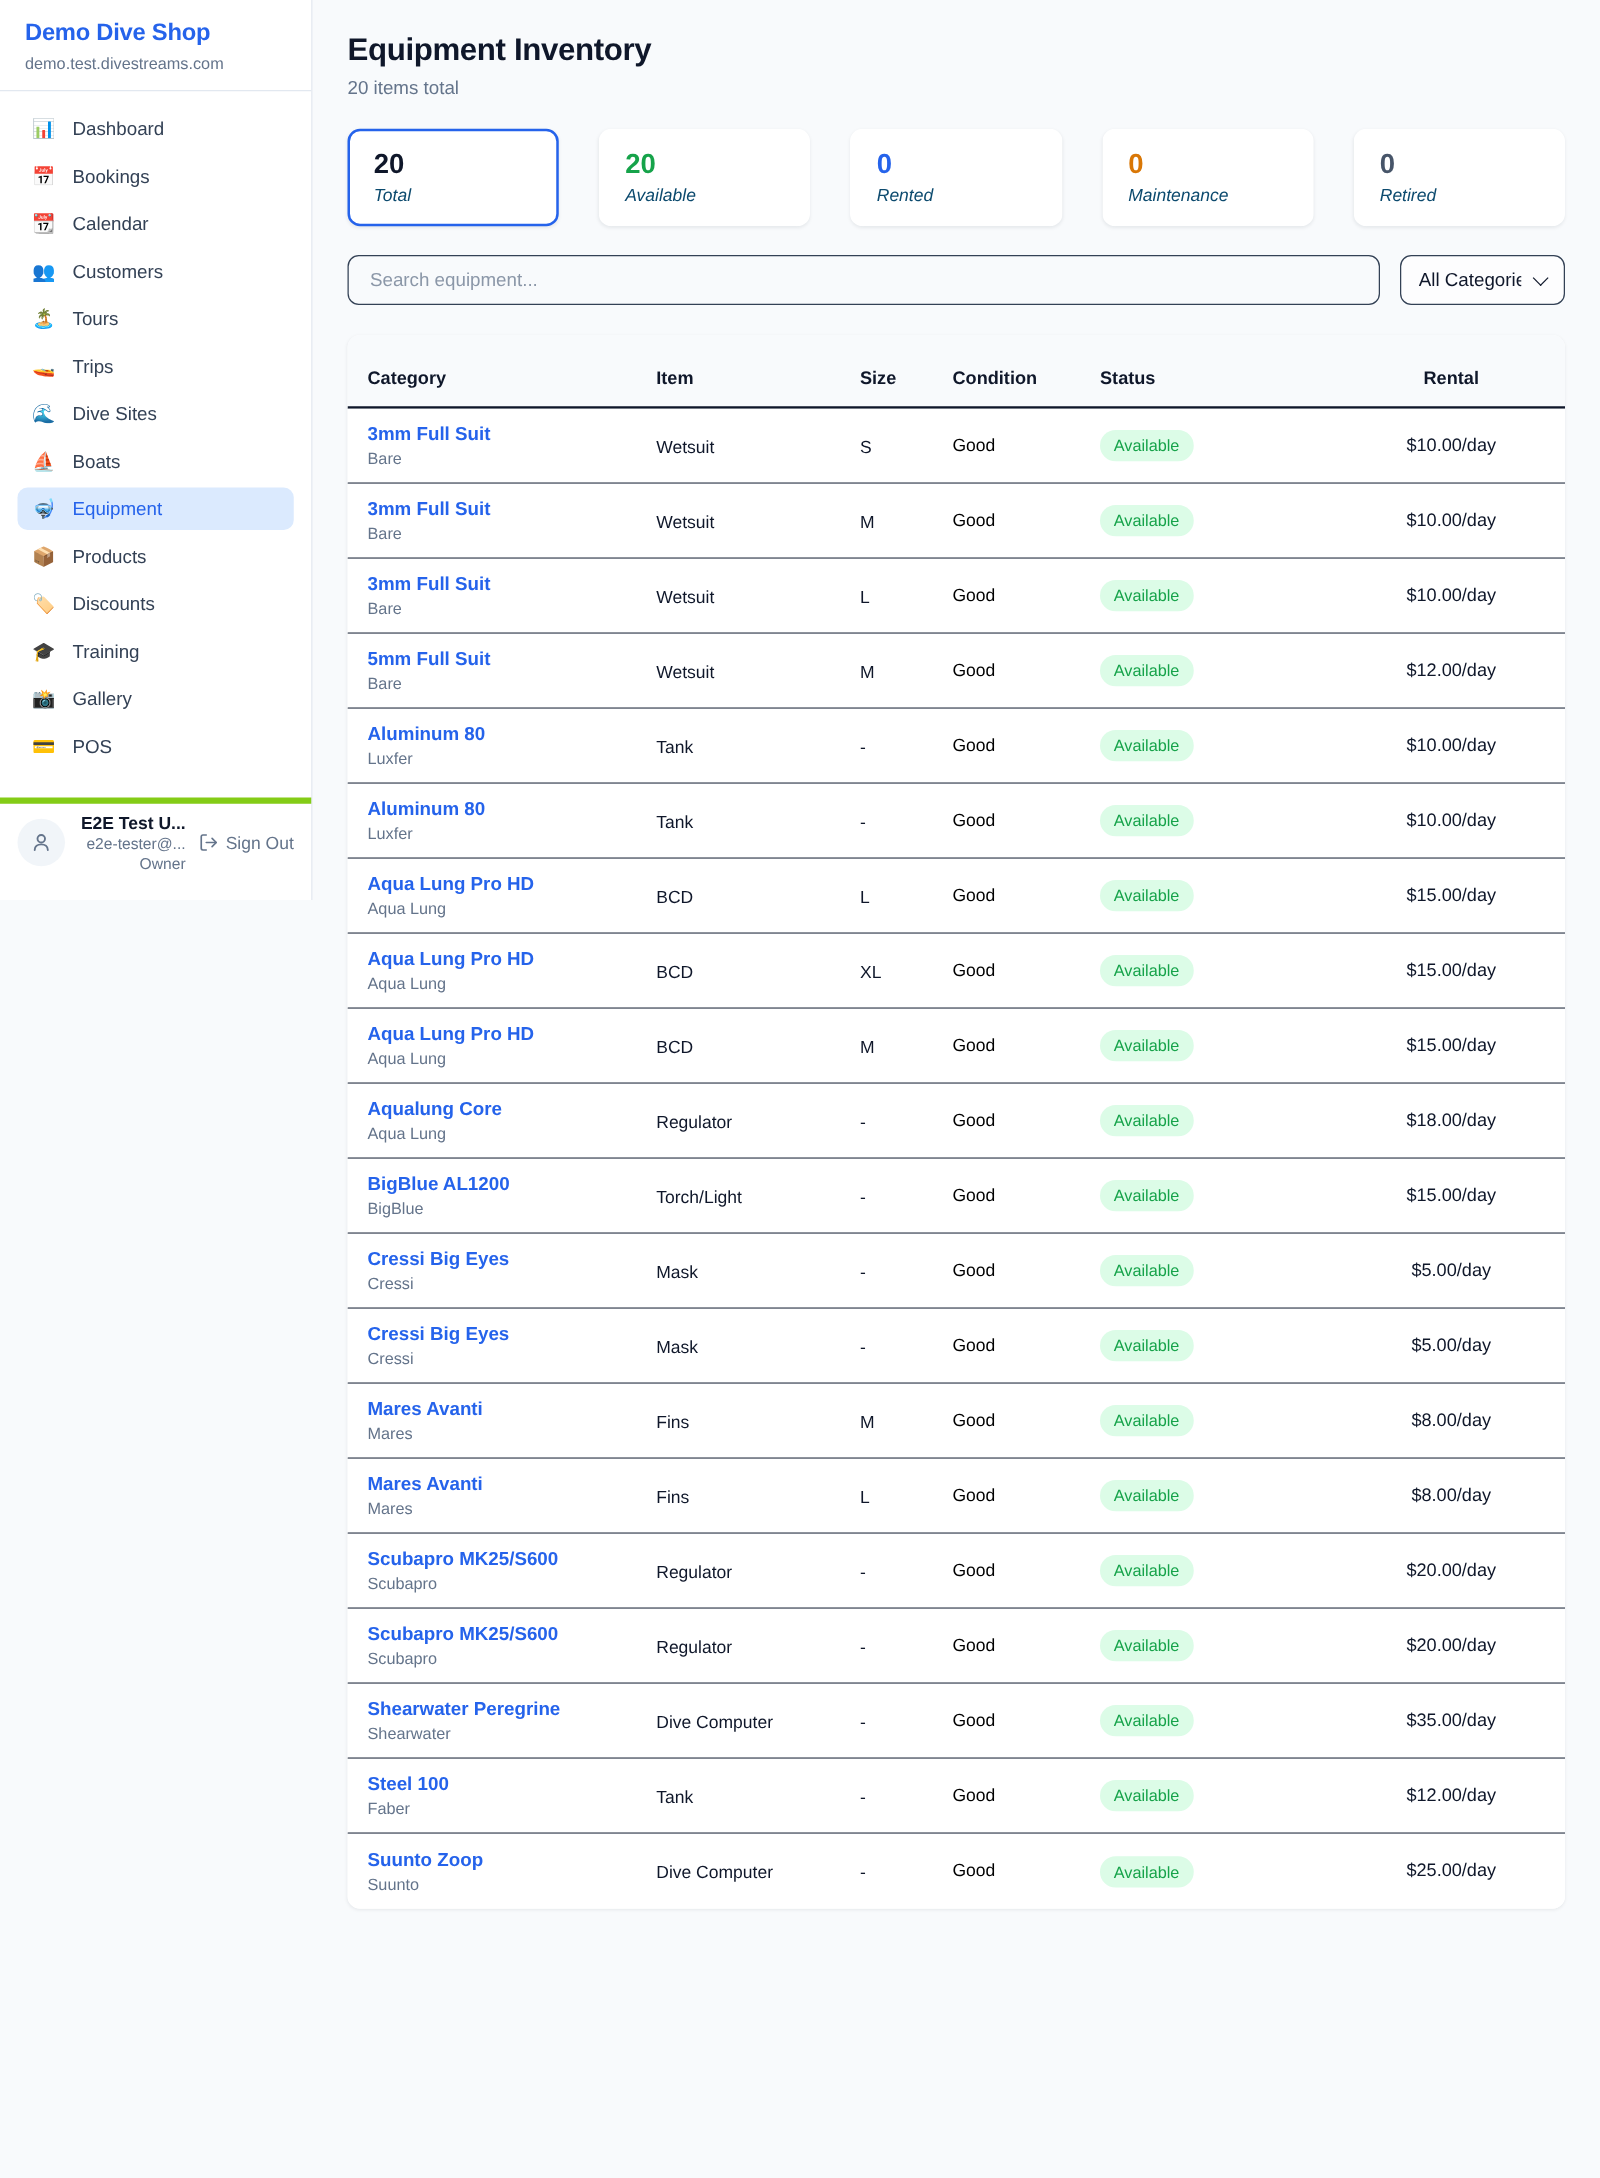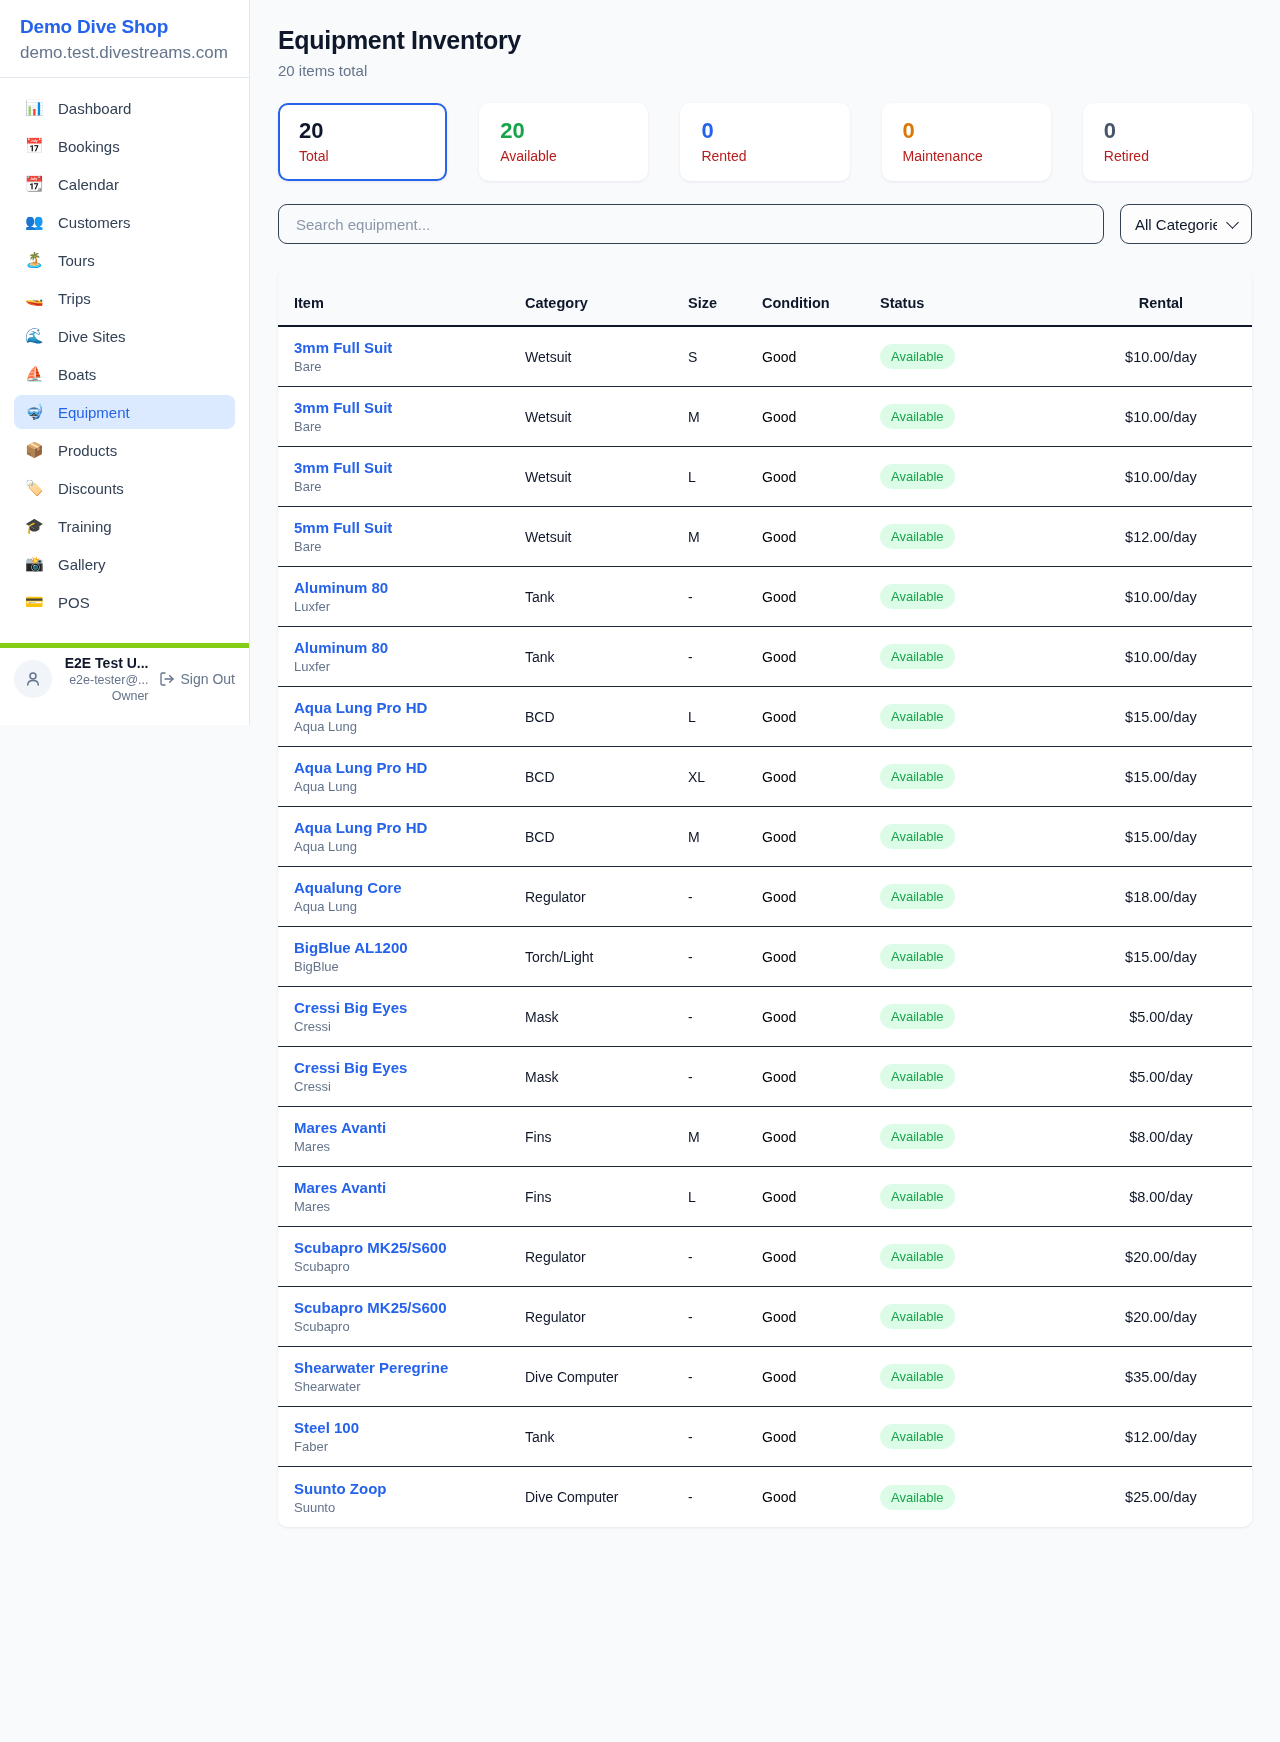--- a/index.html
+++ b/index.html
@@ -9,21 +9,21 @@
     background: #f8fafc;
     font-family: "Liberation Sans", sans-serif;
     color: #0f172a;
     display: flex;
     align-items: flex-start;
   }
   
   .sidebar { width: 250px; flex: 0 0 250px; background: #fff; border-right: 1px solid #e2e8f0; padding-bottom: 4px; }
   .brand { padding: 16px 20px 14px; border-bottom: 1px solid #e2e8f0; }
   .brand-name { color: #2563eb; font-size: 19px; font-weight: bold; letter-spacing: -0.2px; }
-  .brand-domain { color: #64748b; font-size: 17px; margin-top: 5px; }
+  .brand-domain { color: #64748b; font-size: 13px; margin-top: 5px; }
   .nav { padding: 13px 14px 8px; }
   .nav-item { display: flex; align-items: center; gap: 13px; padding: 8px 11px; border-radius: 8px; margin-bottom: 4px; font-size: 15px; color: #334155; cursor: pointer; }
   .nav-item.active { background: #dbeafe; color: #2563eb; }
   .nav-icon { width: 20px; font-size: 15px; text-align: center; flex: 0 0 20px; }
   .user-section { border-top: 5px solid #84cc16; margin-top: 12px; padding: 7px 14px 18px; display: flex; align-items: center; gap: 10px; text-align: right; }
   .avatar { width: 38px; height: 38px; border-radius: 50%; background: #f1f5f9; display: flex; align-items: center; justify-content: center; flex: 0 0 38px; }
   .user-info { flex: 1; min-width: 0; }
   .user-name { font-size: 14px; font-weight: bold; color: #0f172a; white-space: nowrap; }
   .user-email, .user-role { font-size: 12.5px; color: #64748b; margin-top: 2px; white-space: nowrap; }
   .sign-out { display: flex; align-items: center; gap: 6px; color: #64748b; font-size: 14px; cursor: pointer; white-space: nowrap; }
@@ -34,21 +34,21 @@
   .page-subtitle { font-size: 15px; color: #64748b; margin-top: 7px; }
   .header-actions { display: flex; gap: 13px; margin-top: 4px; }
   .btn { height: 38px; padding: 0 18px; border-radius: 8px; font-size: 15px; display: inline-flex; align-items: center; gap: 9px; cursor: pointer; background: transparent; font-family: inherit; }
   .btn-outline { border: 1px solid #0f172a; color: #0f172a; font-weight: 500; }
   .btn-primary { background: #2563eb; border: 1px solid #2563eb; color: #fff; font-weight: 600; }
   
   .stats { display: grid; grid-template-columns: repeat(5, 1fr); gap: 32px; margin-top: 24px; }
   .stat-card { background: #fff; border-radius: 10px; padding: 13px 19px 15px; border: 2px solid transparent; box-shadow: 0 1px 3px rgba(15,23,42,0.08); cursor: pointer; }
   .stat-card.selected { border-color: #2563eb; }
   .stat-value { font-size: 22px; font-weight: bold; }
-  .stat-label { font-size: 14px; color: #b91c1c; margin-top: 4px; }
+  .stat-label { font-size: 14px; color: #0c4a6e; margin-top: 4px; font-style: italic; }
   
   .filter-row { display: flex; gap: 16px; margin-top: 23px; }
   .search-input { flex: 1; height: 40px; border: 1px solid #334155; border-radius: 9px; background: #f8fafc; padding: 0 17px; font-size: 15px; color: #be185d; font-family: inherit; outline: none; }
   .search-input::placeholder { color: #8b97a8; }
   .select-wrap { position: relative; width: 132px; }
   .select-wrap::after { content: ""; position: absolute; right: 15px; top: 14px; width: 8px; height: 8px; border-right: 1.8px solid #0f172a; border-bottom: 1.8px solid #0f172a; transform: rotate(45deg); pointer-events: none; }
   .category-select { width: 100%; height: 40px; border: 1px solid #334155; border-radius: 9px; background: #fdfdfe; font-size: 15px; color: #0f172a; padding: 0 34px 0 14px; appearance: none; -webkit-appearance: none; font-family: inherit; cursor: pointer; }
   
   .table-card { margin-top: 24px; background: #fff; border-radius: 10px; box-shadow: 0 1px 3px rgba(15,23,42,0.08); overflow: hidden; }
   .tgrid { display: grid; grid-template-columns: 231px 163px 74px 118px 206px 1fr; padding: 0 16px; align-items: center; }
@@ -188,22 +188,22 @@
     <input class="search-input" type="text" placeholder="Search equipment..." style="">
     <div class="select-wrap">
       <select class="category-select">
         <option>All Categories</option>
       </select>
     </div>
   </div>
 
   <div class="table-card">
     <div class="tgrid thead">
+      <div class="th">Category</div>
       <div class="th">Item</div>
-      <div class="th">Category</div>
       <div class="th">Size</div>
       <div class="th">Condition</div>
       <div class="th">Status</div>
       <div class="th right">Rental</div>
     </div>
     <div id="table-body">
         <div class="tgrid trow">
     <div>
       <div class="item-name">3mm Full Suit</div>
       <div class="item-brand">Bare</div>

